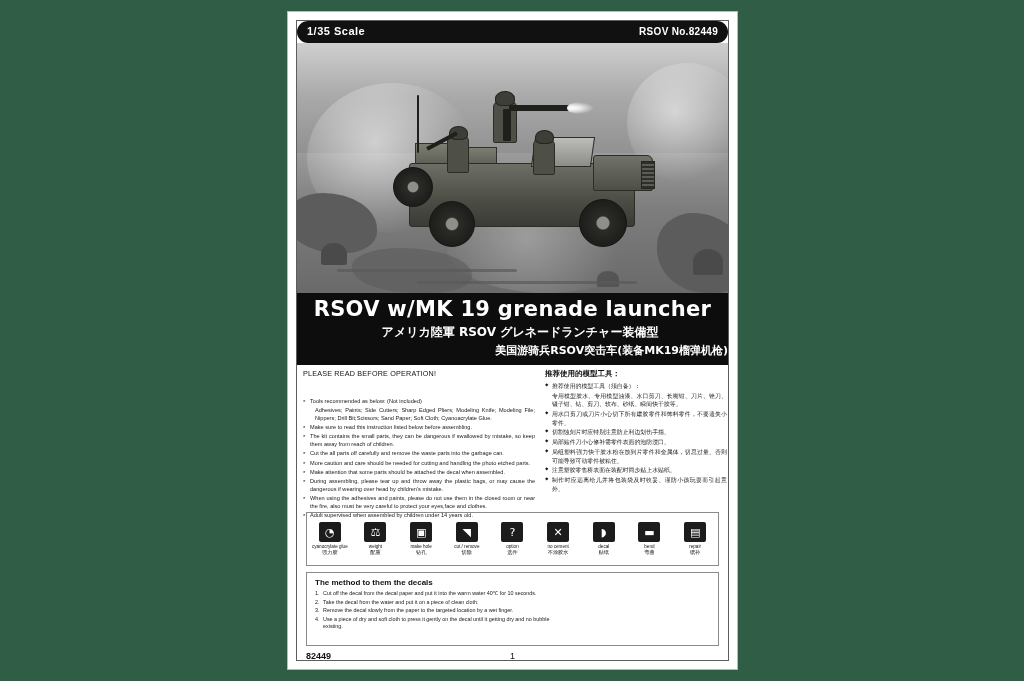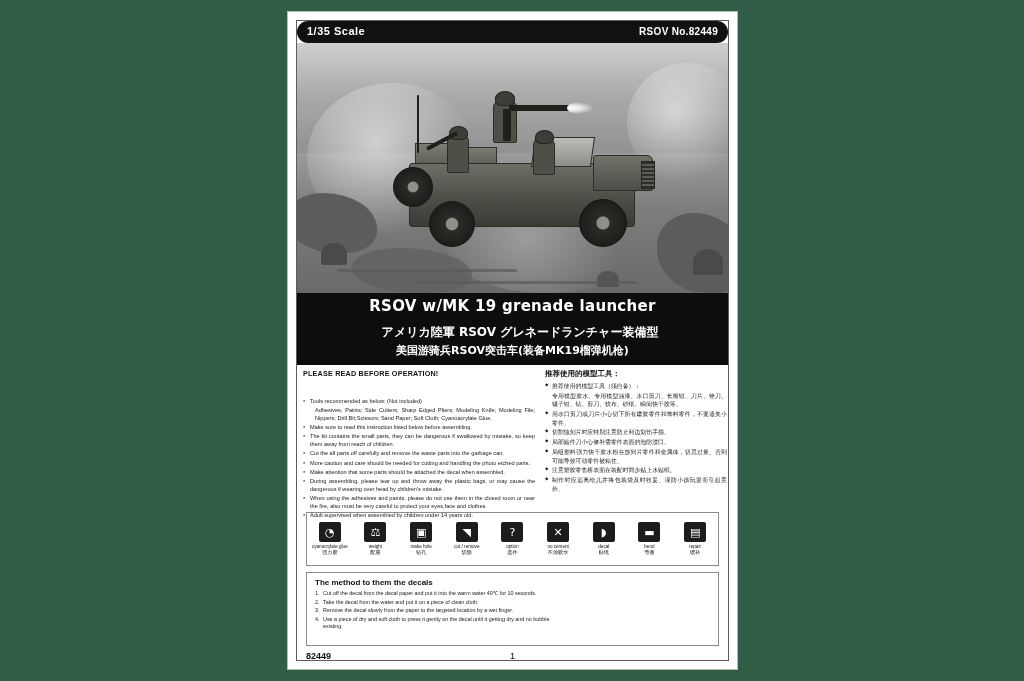--- a/index.html
+++ b/index.html
@@ -106,46 +106,47 @@
     background:radial-gradient(ellipse at 20% 50%, #ffffff 0%, #e8e8e8 30%, rgba(230,230,230,0) 75%);
     border-radius:50%;
   }
   
   .titleblock{
     position:absolute;left:9px;top:281px;right:9px;height:72px;
     background:#0d0d0d;color:#fff;text-align:center;
   }
   .title-en{
     position:absolute;left:0;right:0;top:4px;
-    font-size:15px;font-weight:bold;letter-spacing:.3px;
+    font-size:21px;font-weight:bold;letter-spacing:.3px;
     font-family:"DejaVu Sans", sans-serif;
   }
   .title-jp{
     position:absolute;left:0;right:0;top:31px;
     font-size:12px;font-weight:bold;
     font-family:"DejaVu Sans", sans-serif;
     padding-left:15px;
   }
   .title-cn{
     position:absolute;left:0;right:0;top:50px;
     font-size:11px;font-weight:bold;
     font-family:"DejaVu Sans", sans-serif;
+    text-align:right;
   }
   
   .instr{
     position:absolute;left:9px;top:357px;right:9px;height:136px;
   }
   .col-left{
     position:absolute;left:6px;top:0;width:232px;
   }
   .col-right{
     position:absolute;left:248px;top:0;width:182px;
   }
   .head-en{
-    font-size:7.2px;font-weight:bold;color:#111;margin-bottom:20px;letter-spacing:.2px;
+    font-size:7.2px;font-weight:normal;color:#111;margin-bottom:20px;letter-spacing:.2px;
   }
   .head-cn{
     font-size:7.5px;font-weight:bold;color:#111;margin-bottom:3px;
     font-family:"DejaVu Sans", sans-serif;
   }
   ul.bullets{margin:0;padding:0;list-style:none;}
   ul.bullets li{
     position:relative;padding-left:7px;margin-bottom:1.5px;
     font-size:5.6px;line-height:1.38;color:#1a1a1a;text-align:justify;
   }

